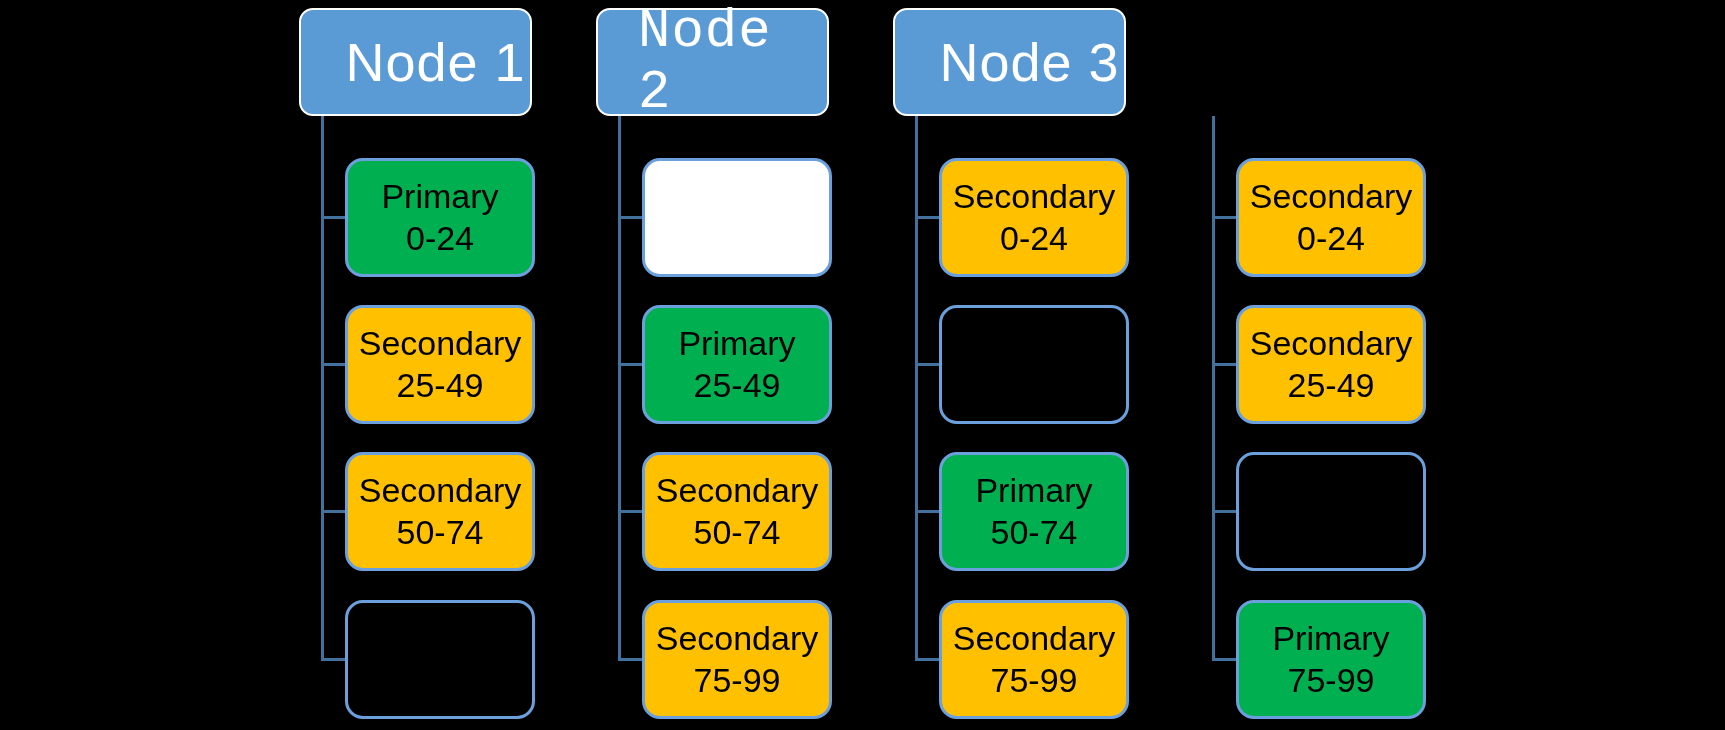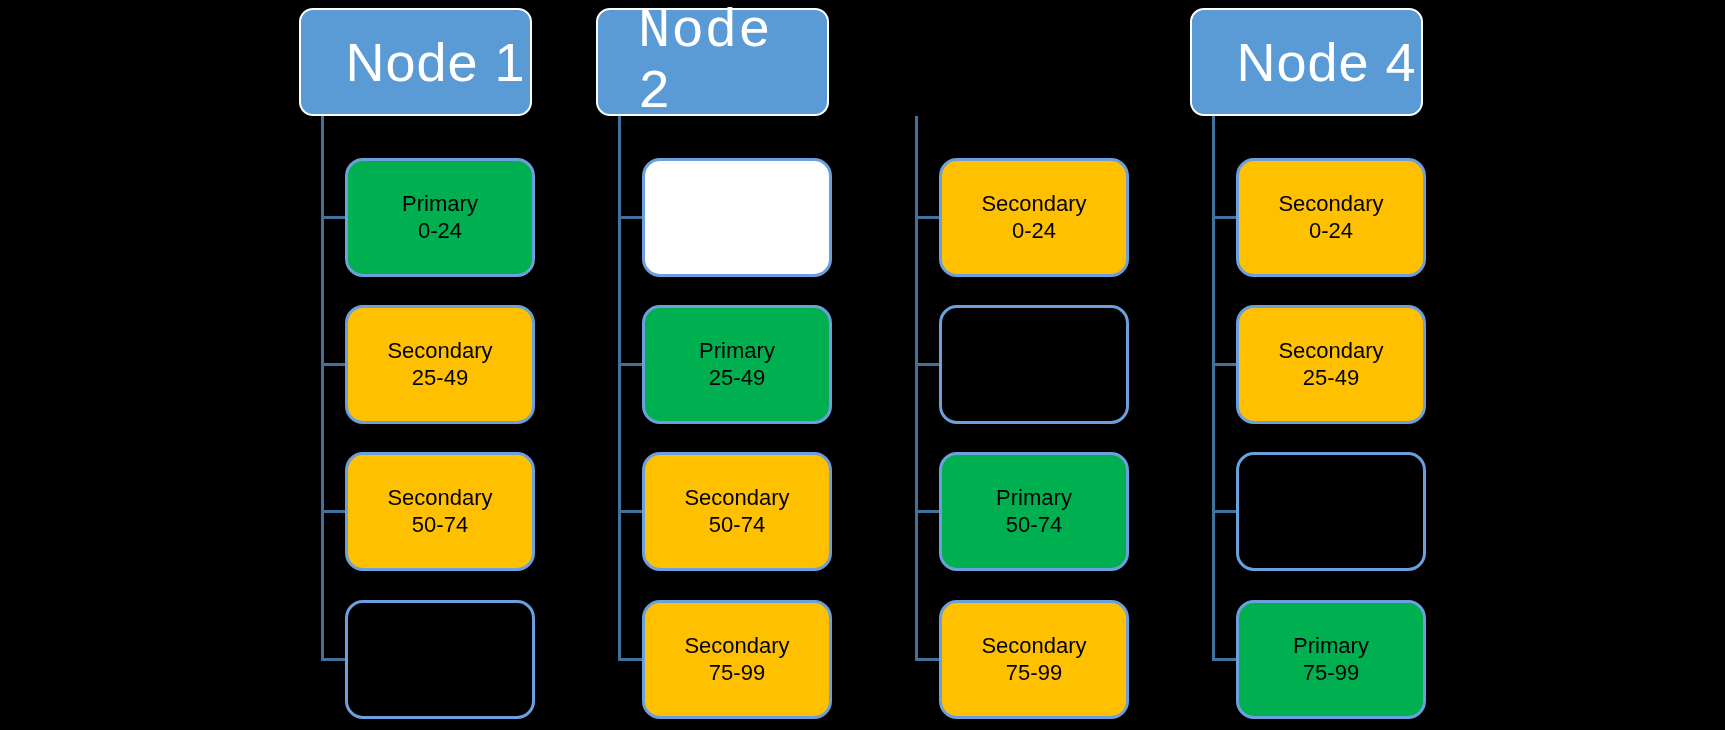--- a/index.html
+++ b/index.html
@@ -30,21 +30,21 @@
     position: absolute;
   }
   .shard {
     position: absolute;
     box-sizing: border-box;
     display: flex;
     flex-direction: column;
     align-items: center;
     justify-content: center;
     text-align: center;
-    font-size: 22px;
+    font-size: 34px;
     line-height: 1.22;
     border-radius: 18px;
     border: 3px solid;
   }
 </style>
 </head>
 <body>
 
 <div class="canvas" style="background: rgb(0, 0, 0);">
     <div class="node-header" style="left: 299px; top: 8px; width: 233px; height: 108px; background: rgb(91, 155, 213); color: rgb(255, 255, 255); border-color: rgb(255, 255, 255);">Node 1</div>
@@ -84,20 +84,21 @@
     <div class="connector" style="left: 618px; top: 510px; width: 24px; height: 3px; background: rgb(65, 113, 156);"></div>
     <div class="shard" style="left: 642px; top: 452px; width: 190px; height: 119px; background: rgb(255, 192, 0); border-color: rgb(108, 160, 220); color: rgb(0, 0, 0);">
       <div>Secondary</div>
       <div>50-74</div>
     </div>
     <div class="connector" style="left: 618px; top: 658px; width: 24px; height: 3px; background: rgb(65, 113, 156);"></div>
     <div class="shard" style="left: 642px; top: 600px; width: 190px; height: 119px; background: rgb(255, 192, 0); border-color: rgb(108, 160, 220); color: rgb(0, 0, 0);">
       <div>Secondary</div>
       <div>75-99</div>
     </div>
+    <div class="node-header" style="left: 893px; top: 8px; width: 233px; height: 108px; background: rgb(91, 155, 213); color: rgb(255, 255, 255); border-color: rgb(255, 255, 255);">Node 3</div>
     <div class="connector" style="left: 915px; top: 116px; width: 3px; height: 545px; background: rgb(65, 113, 156);"></div>
     <div class="connector" style="left: 915px; top: 216px; width: 24px; height: 3px; background: rgb(65, 113, 156);"></div>
     <div class="shard" style="left: 939px; top: 158px; width: 190px; height: 119px; background: rgb(255, 192, 0); border-color: rgb(108, 160, 220); color: rgb(0, 0, 0);">
       <div>Secondary</div>
       <div>0-24</div>
     </div>
     <div class="connector" style="left: 915px; top: 363px; width: 24px; height: 3px; background: rgb(65, 113, 156);"></div>
     <div class="shard" style="left: 939px; top: 305px; width: 190px; height: 119px; background: transparent; border-color: rgb(108, 160, 220); color: rgb(0, 0, 0);">
       <div></div>
       <div></div>
@@ -105,21 +106,20 @@
     <div class="connector" style="left: 915px; top: 510px; width: 24px; height: 3px; background: rgb(65, 113, 156);"></div>
     <div class="shard" style="left: 939px; top: 452px; width: 190px; height: 119px; background: rgb(0, 176, 80); border-color: rgb(108, 160, 220); color: rgb(0, 0, 0);">
       <div>Primary</div>
       <div>50-74</div>
     </div>
     <div class="connector" style="left: 915px; top: 658px; width: 24px; height: 3px; background: rgb(65, 113, 156);"></div>
     <div class="shard" style="left: 939px; top: 600px; width: 190px; height: 119px; background: rgb(255, 192, 0); border-color: rgb(108, 160, 220); color: rgb(0, 0, 0);">
       <div>Secondary</div>
       <div>75-99</div>
     </div>
-    <div class="node-header" style="left: 1190px; top: 8px; width: 233px; height: 108px; background: rgb(91, 155, 213); color: rgb(255, 255, 255); border-color: rgb(255, 255, 255);">Node 4</div>
     <div class="connector" style="left: 1212px; top: 116px; width: 3px; height: 545px; background: rgb(65, 113, 156);"></div>
     <div class="connector" style="left: 1212px; top: 216px; width: 24px; height: 3px; background: rgb(65, 113, 156);"></div>
     <div class="shard" style="left: 1236px; top: 158px; width: 190px; height: 119px; background: rgb(255, 192, 0); border-color: rgb(108, 160, 220); color: rgb(0, 0, 0);">
       <div>Secondary</div>
       <div>0-24</div>
     </div>
     <div class="connector" style="left: 1212px; top: 363px; width: 24px; height: 3px; background: rgb(65, 113, 156);"></div>
     <div class="shard" style="left: 1236px; top: 305px; width: 190px; height: 119px; background: rgb(255, 192, 0); border-color: rgb(108, 160, 220); color: rgb(0, 0, 0);">
       <div>Secondary</div>
       <div>25-49</div>

